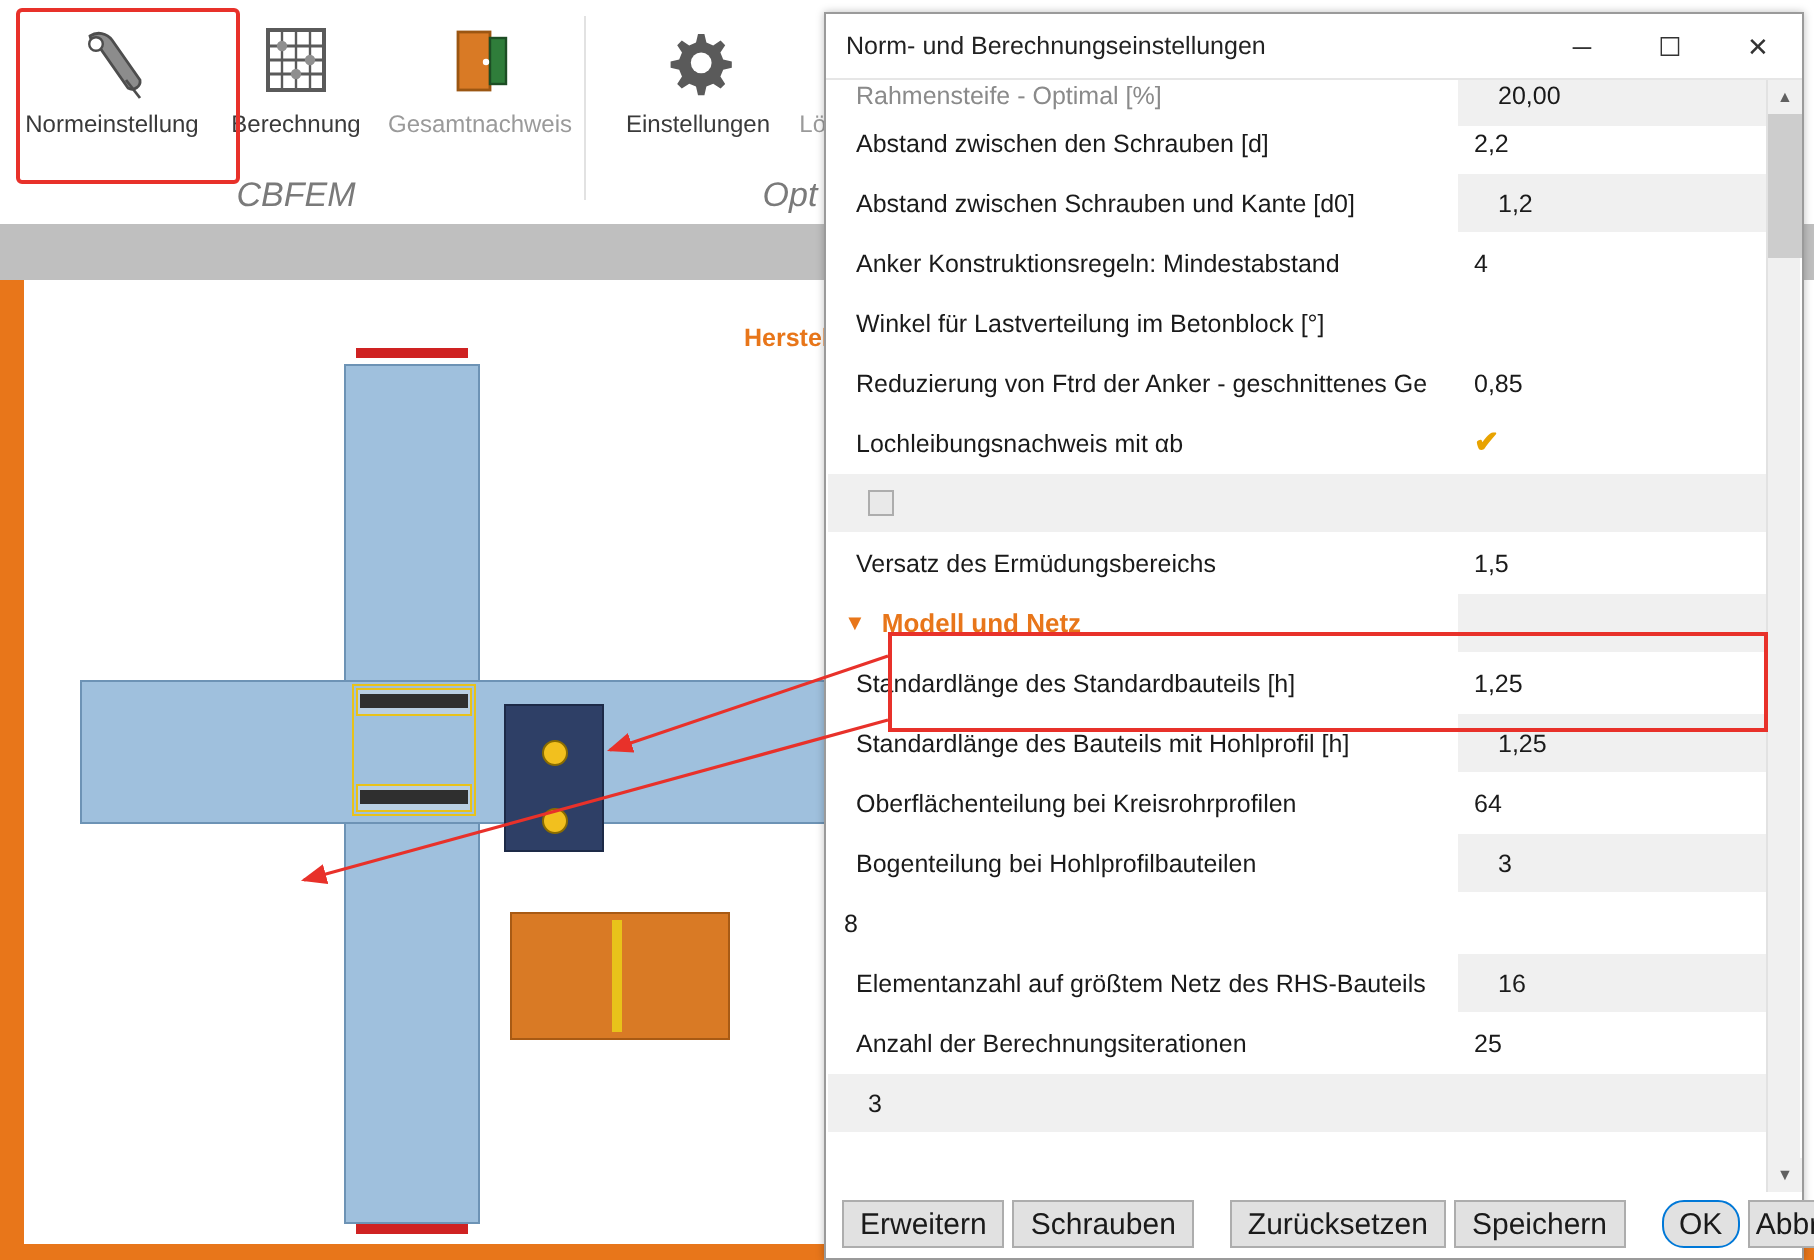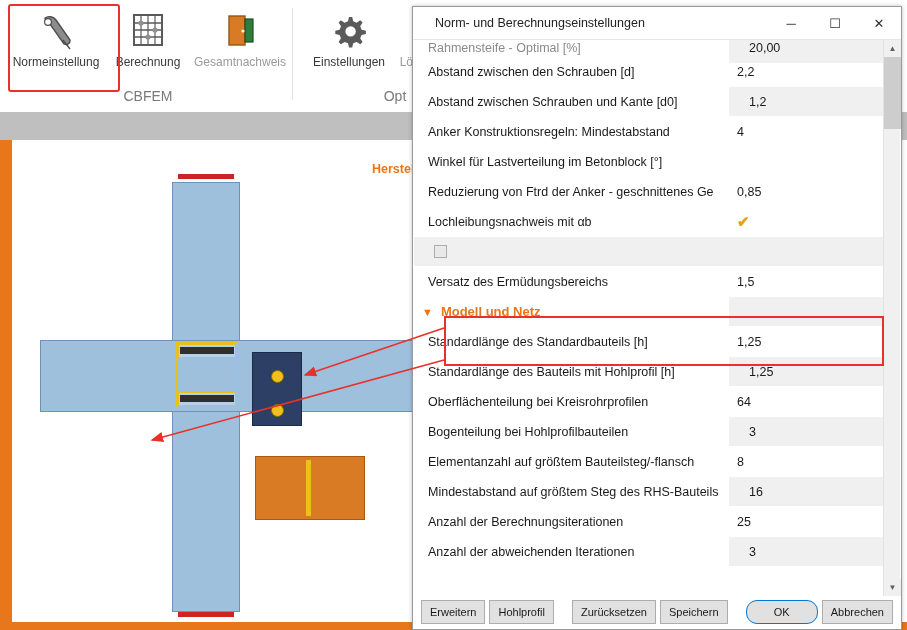--- a/index.html
+++ b/index.html
@@ -23,21 +23,21 @@
     display:flex;flex-direction:column;align-items:center;
   }
   .ribbon-items{display:flex;flex-direction:row;align-items:flex-start;height:88px;}
   .rb-item{
     width:92px;display:flex;flex-direction:column;align-items:center;
     padding-top:8px;
   }
   .rb-icon{height:46px;display:flex;align-items:center;justify-content:center;}
   .rb-label{font-size:12px;color:#3a3a3a;text-align:center;line-height:13px;margin-top:2px;}
   .rb-label.dim{color:#9a9a9a;}
-  .group-title{font-size:14px;color:#7a7a7a;text-align:center;width:100%;}
+  .group-title{font-size:17px;color:#7a7a7a;text-align:center;width:100%;font-style:italic;}
   .group-sep{
     position:absolute;top:8px;height:92px;width:1px;background:#e2e2e2;
   }
   #sel-box{
     position:absolute;left:8px;top:4px;width:112px;height:88px;
     border:2px solid #e8312a;border-radius:3px;box-sizing:border-box;
     pointer-events:none;
   }
 
   
@@ -69,21 +69,21 @@
   
   #dialog{
     position:absolute;left:412px;top:6px;width:490px;height:624px;
     background:#ffffff;border:1px solid #9a9a9a;box-sizing:border-box;
     box-shadow:0 0 4px rgba(0,0,0,.25);
   }
   #dlg-title{
     height:32px;display:flex;align-items:center;
     border-bottom:1px solid #e6e6e6;background:#ffffff;
   }
-  #dlg-title .t{padding-left:22px;font-size:12.5px;color:#222;}
+  #dlg-title .t{padding-left:10px;font-size:12.5px;color:#222;}
   #dlg-btns{margin-left:auto;display:flex;height:32px;}
   .winbtn{width:44px;height:32px;display:flex;align-items:center;justify-content:center;
     font-size:13px;color:#333;}
 
   #grid{
     position:absolute;left:1px;top:33px;width:470px;height:556px;overflow:hidden;
     background:#fff;
   }
   .row{
     display:flex;height:29px;align-items:center;border-bottom:1px solid #ffffff;
@@ -117,21 +117,21 @@
     position:absolute;left:0;top:17px;width:17px;height:72px;background:#cdcdcd;
   }
 
   
   #dlg-footer{
     position:absolute;left:0;bottom:0;width:488px;height:34px;
     display:flex;align-items:center;padding:0 8px;box-sizing:border-box;
   }
   .btn{
     height:24px;border:1px solid #adadad;background:#e1e1e1;
-    font-size:11px;color:#1a1a1a;display:flex;align-items:center;justify-content:center;
+    font-size:15px;color:#1a1a1a;display:flex;align-items:center;justify-content:center;
     padding:0 8px;margin-right:4px;box-sizing:border-box;font-family:"Liberation Sans", sans-serif;
   }
   .btn.primary{border:1px solid #0078d7;background:#e1e1e1;}
 
   
   #row-highlight{
     position:absolute;left:444px;top:316px;width:440px;height:50px;
     border:2px solid #e8312a;box-sizing:border-box;pointer-events:none;
   }
   
@@ -310,46 +310,44 @@
       </div>
       <div class="row">
         <div class="lbl">Oberflächenteilung bei Kreisrohrprofilen</div>
         <div class="val">64</div>
       </div>
       <div class="row alt">
         <div class="lbl">Bogenteilung bei Hohlprofilbauteilen</div>
         <div class="val">3</div>
       </div>
       <div class="row">
-        <div class="lbl">Elementanzahl auf größtem Bauteilsteg/-flansch</div>
         <div class="val">8</div>
       </div>
       <div class="row alt">
-        <div class="lbl">Mindestabstand auf größtem Steg des RHS-Bauteils</div>
+        <div class="lbl">Elementanzahl auf größtem Netz des RHS-Bauteils</div>
         <div class="val">16</div>
       </div>
       <div class="row">
         <div class="lbl">Anzahl der Berechnungsiterationen</div>
         <div class="val">25</div>
       </div>
       <div class="row alt">
-        <div class="lbl">Anzahl der abweichenden Iterationen</div>
         <div class="val">3</div>
       </div>
     </div>
 
   <div id="vscroll">
     <div class="sb-arrow" style="position:absolute;top:0;">▲</div>
     <div id="sb-thumb"></div>
     <div class="sb-arrow" style="position:absolute;bottom:0;">▼</div>
   </div>
 
   <div id="dlg-footer">
     <div class="btn">Erweitern</div>
-    <div class="btn">Hohlprofil</div>
+    <div class="btn">Schrauben</div>
     <div class="btn" style="margin-left:14px;">Zurücksetzen</div>
     <div class="btn">Speichern</div>
     <div class="btn primary" style="width:82px;margin-left:14px;border-radius:11px;">OK</div>
     <div class="btn" style="width:80px;margin-right:0;">Abbrechen</div>
   </div>
 </div>
 
 <div id="row-highlight"></div>
 
 <svg id="arrows">

